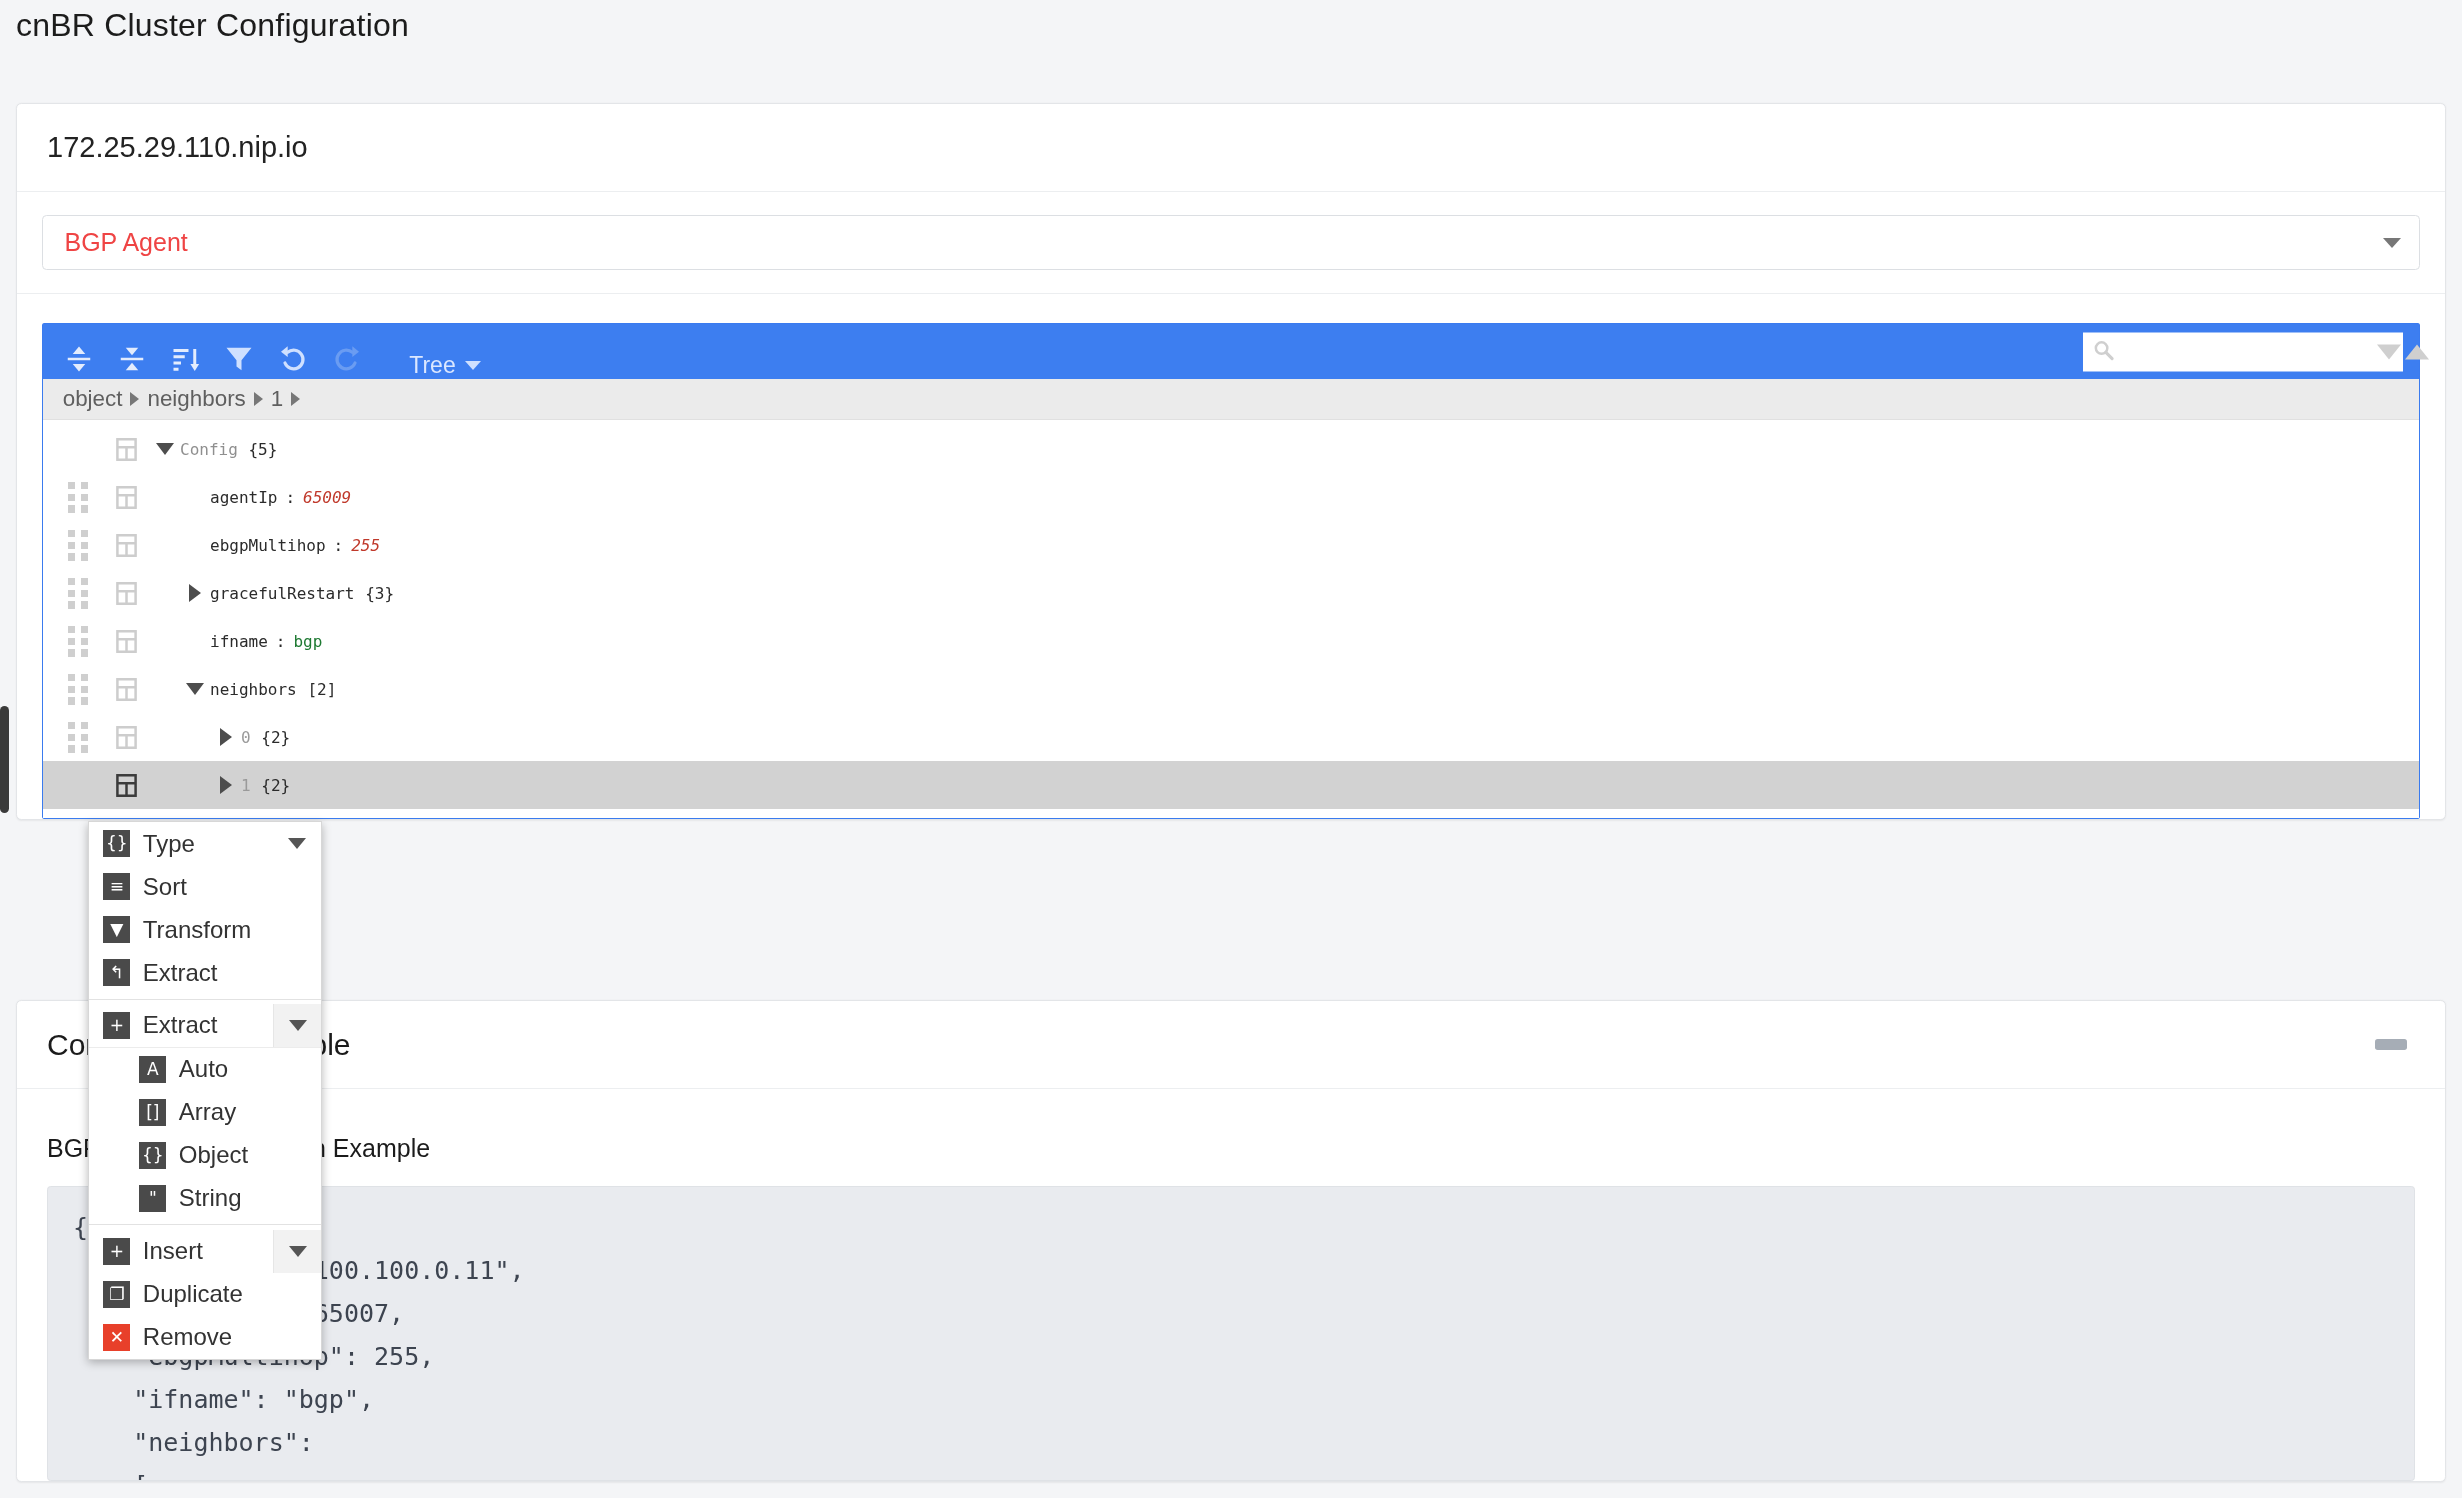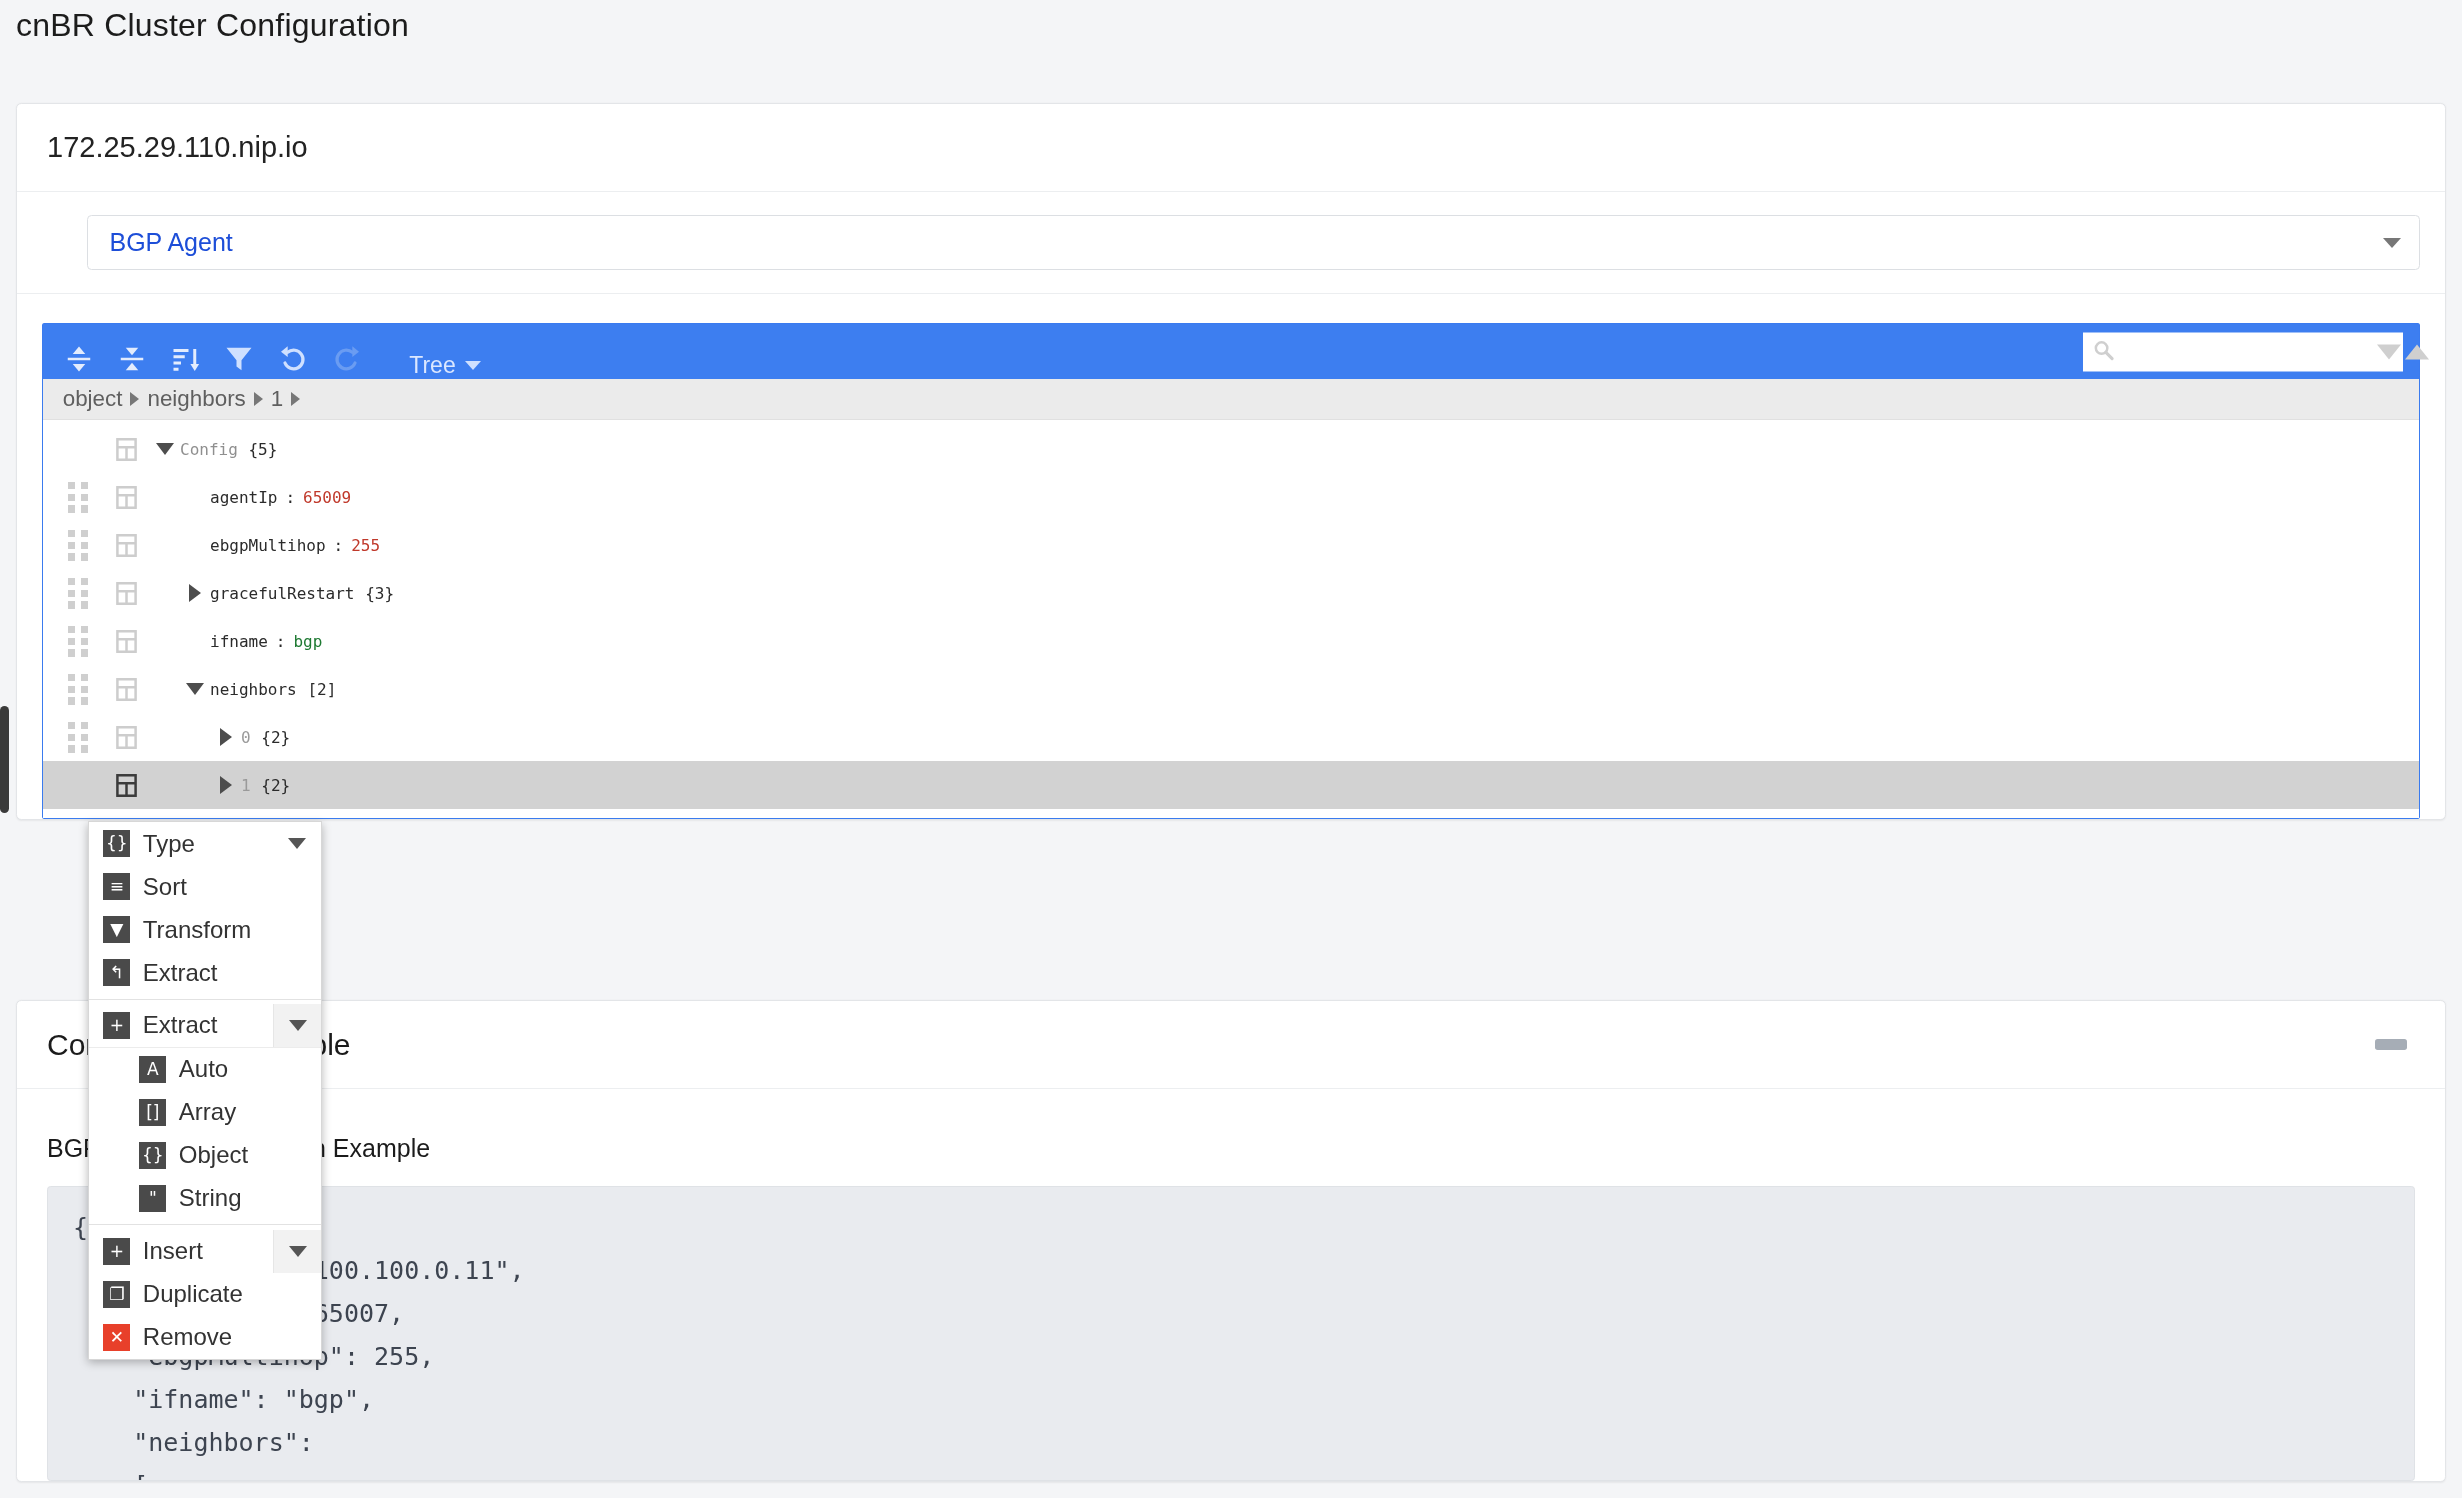--- a/index.html
+++ b/index.html
@@ -42,21 +42,21 @@
     border-bottom: 0.9px solid #eceef0;
   }
   .select {
     position: relative;
     height: 55px;
     border: 0.9px solid #dcdfe3;
     border-radius: 4.5px;
     background: #fff;
     display: flex; align-items: center;
     padding-left: 21.5px;
-    font-size: 25px; color: #1d4ed8; margin-left: 45px;
+    font-size: 25px; color: #ef4444;
   }
   .select .caret {
     position: absolute; right: 18px; top: 50%; transform: translateY(-50%);
     width: 0; height: 0;
     border-left: 9px solid transparent;
     border-right: 9px solid transparent;
     border-top: 10.7px solid #777;
   }
 
   
@@ -167,21 +167,21 @@
   .tri-down {
     width: 0; height: 0;
     border-left: 9px solid transparent;
     border-right: 9px solid transparent;
     border-top: 12.5px solid #4d4d4d;
   }
   .k-field { color: #2b2b2b; }
   .k-index { color: #9a9a9a; }
   .k-root  { color: #8f8f8f; }
   .colon { color: #2b2b2b; padding: 0 8px; }
-  .v-num { color: #c0392b; }
+  .v-num { color: #c0392b; font-style: italic; }
   .v-str { color: #1f7a33; }
   .v-cnt { color: #2b2b2b; }
 
   
   .ind0 { margin-left: 0px; }
   .ind1 { margin-left: 30px; }
   .ind2 { margin-left: 61px; }
 
   
   .save-area {

